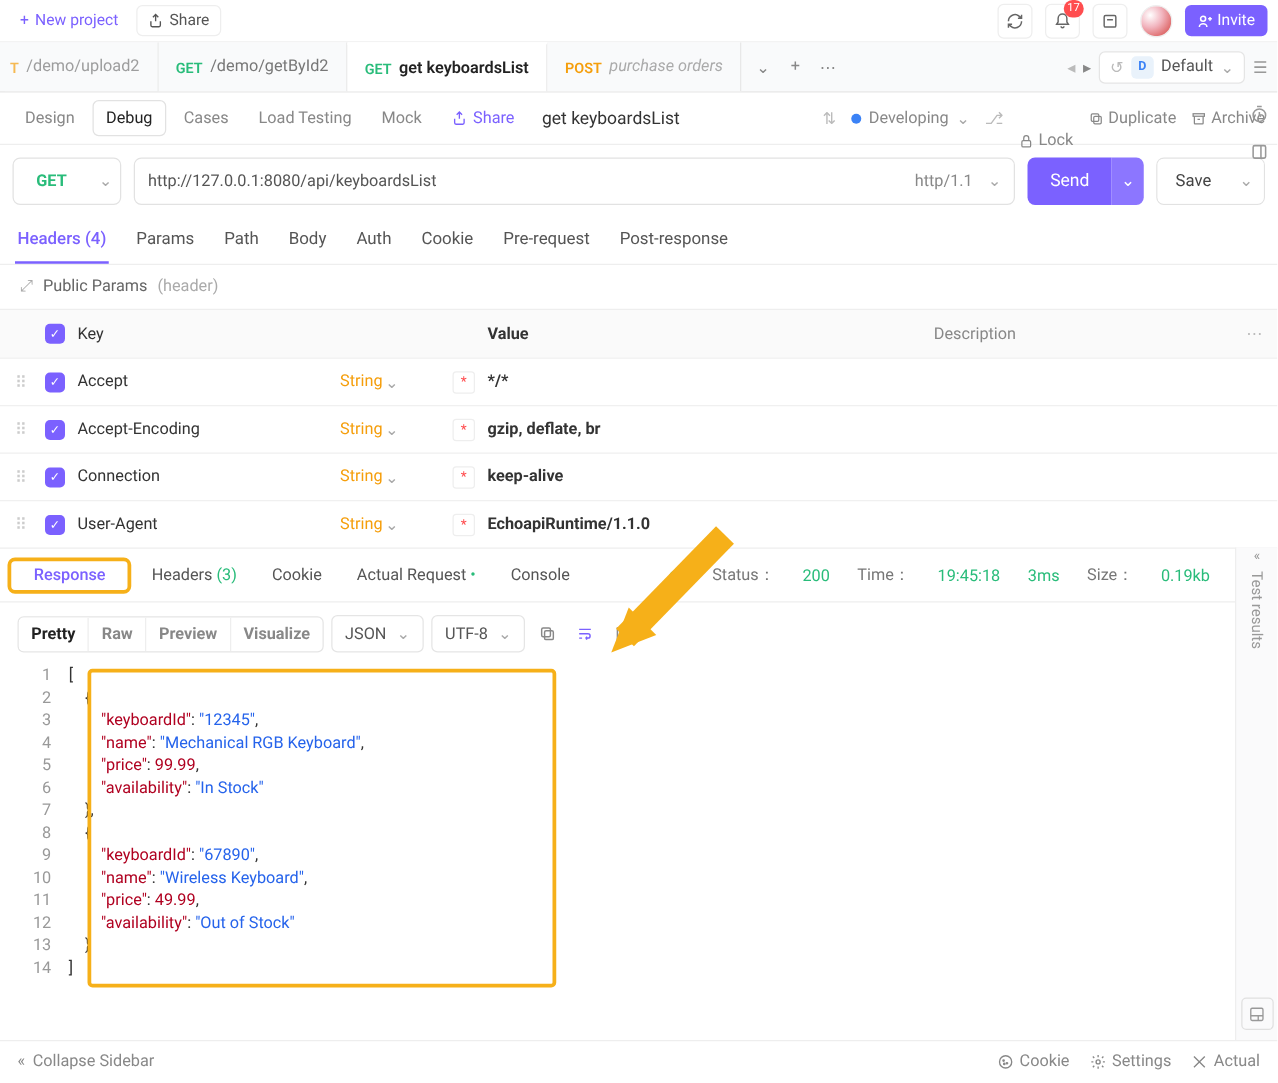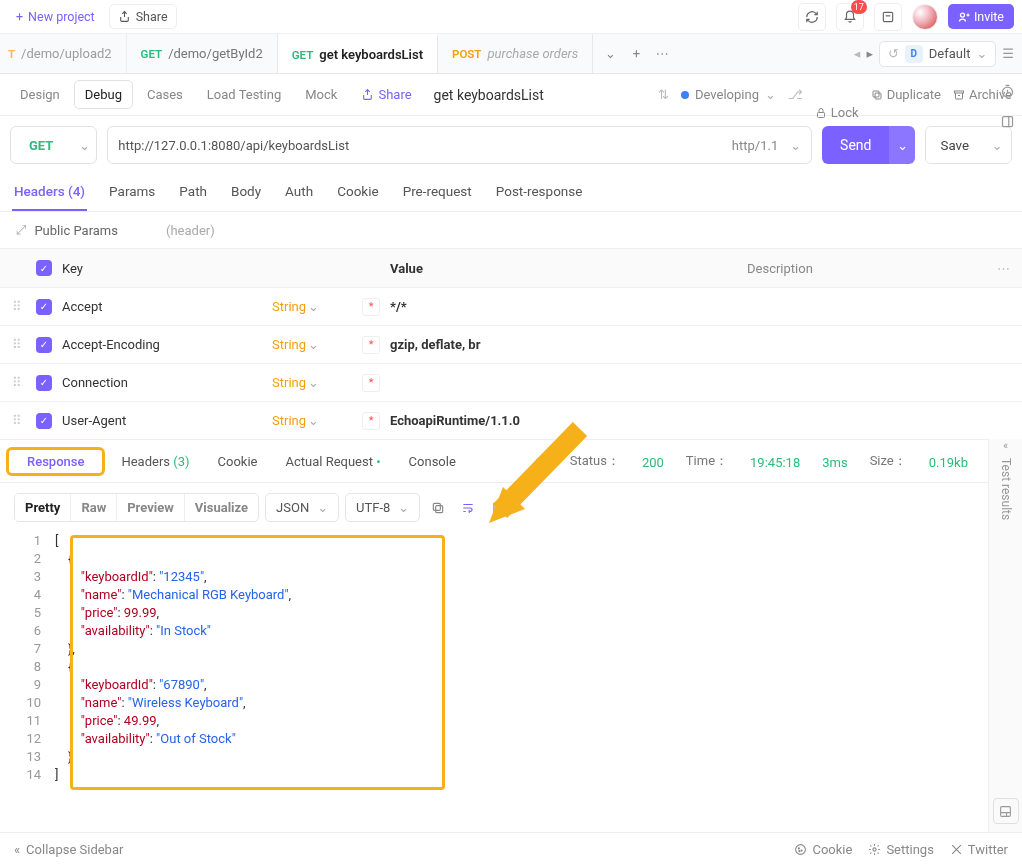--- a/index.html
+++ b/index.html
@@ -364,21 +364,21 @@
     <span class="req-tab">Body</span>
     <span class="req-tab">Auth</span>
     <span class="req-tab">Cookie</span>
     <span class="req-tab">Pre-request</span>
     <span class="req-tab">Post-response</span>
   </div>
 
   <div class="public-params">
     <span style="color:#aaa;">⤢</span>
     <span>Public Params</span>
-    <span style="color:#aaa;margin-left:40px;">(header)</span>
+    <span style="color:#aaa;">(header)</span>
   </div>
 
   <div class="tbl">
     <div class="tbl-head">
       <span class="drag-dots"></span>
       <span class="chk">✓</span>
       <span class="cell-key">Key</span>
       <span style="width:80px;"></span>
       <span style="width:18px;"></span>
       <span class="cell-val">Value</span>
@@ -405,20 +405,21 @@
           <span class="cell-val">gzip, deflate, br</span>
           <span class="cell-desc"></span>
           <span class="ellipsis"></span>
         </div>
         <div class="tbl-row">
           <span class="drag-dots">⠿</span>
           <span class="chk">✓</span>
           <span class="cell-key">Connection</span>
           <span class="cell-type">String <span style="color:#aaa;">⌄</span></span>
           <span class="req-star">*</span>
+          <span class="cell-val">keep-alive</span>
           <span class="cell-desc"></span>
           <span class="ellipsis"></span>
         </div>
         <div class="tbl-row">
           <span class="drag-dots">⠿</span>
           <span class="chk">✓</span>
           <span class="cell-key">User-Agent</span>
           <span class="cell-type">String <span style="color:#aaa;">⌄</span></span>
           <span class="req-star">*</span>
           <span class="cell-val">EchoapiRuntime/1.1.0</span>
@@ -594,16 +595,16 @@
       <svg width="13" height="13" viewBox="0 0 24 24" fill="none" stroke="currentColor" stroke-width="2">
           <circle cx="12" cy="12" r="3"></circle>
           <path d="M12 2v3M12 19v3M4.2 4.2l2.1 2.1M17.7 17.7l2.1 2.1M2 12h3M19 12h3M4.2 19.8l2.1-2.1M17.7 6.3l2.1-2.1"></path>
         </svg>
       <span>Settings</span>
     </span>
     <span style="display:flex;gap:5px;align-items:center;">
       <svg width="13" height="13" viewBox="0 0 24 24" fill="none" stroke="currentColor" stroke-width="2">
           <path d="M4 4l16 16M20 4L4 20"></path>
         </svg>
-      <span>Twitter</span>
+      <span>Actual</span>
     </span>
   </div>
 </div>
 
 </body></html>

